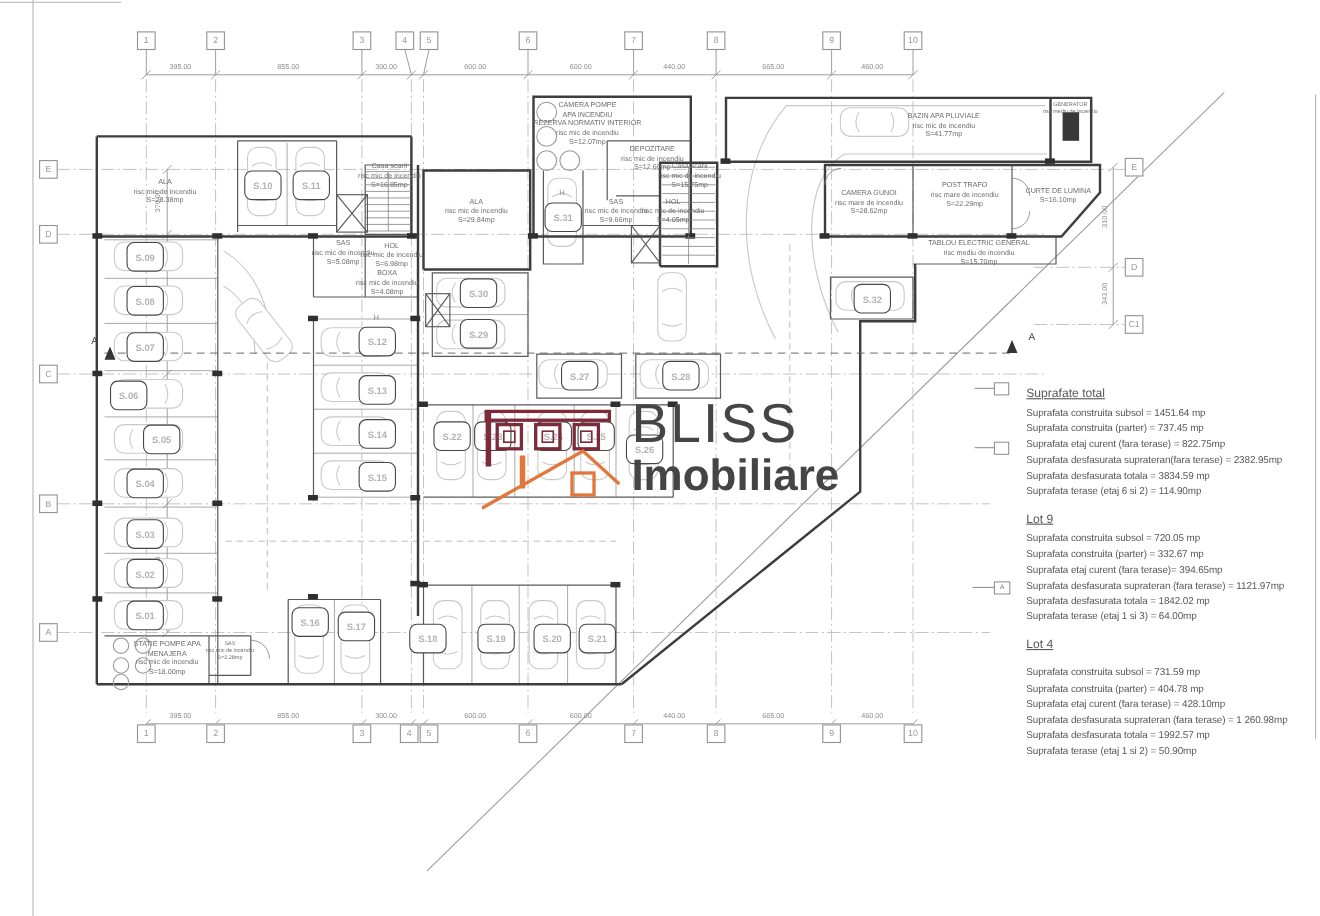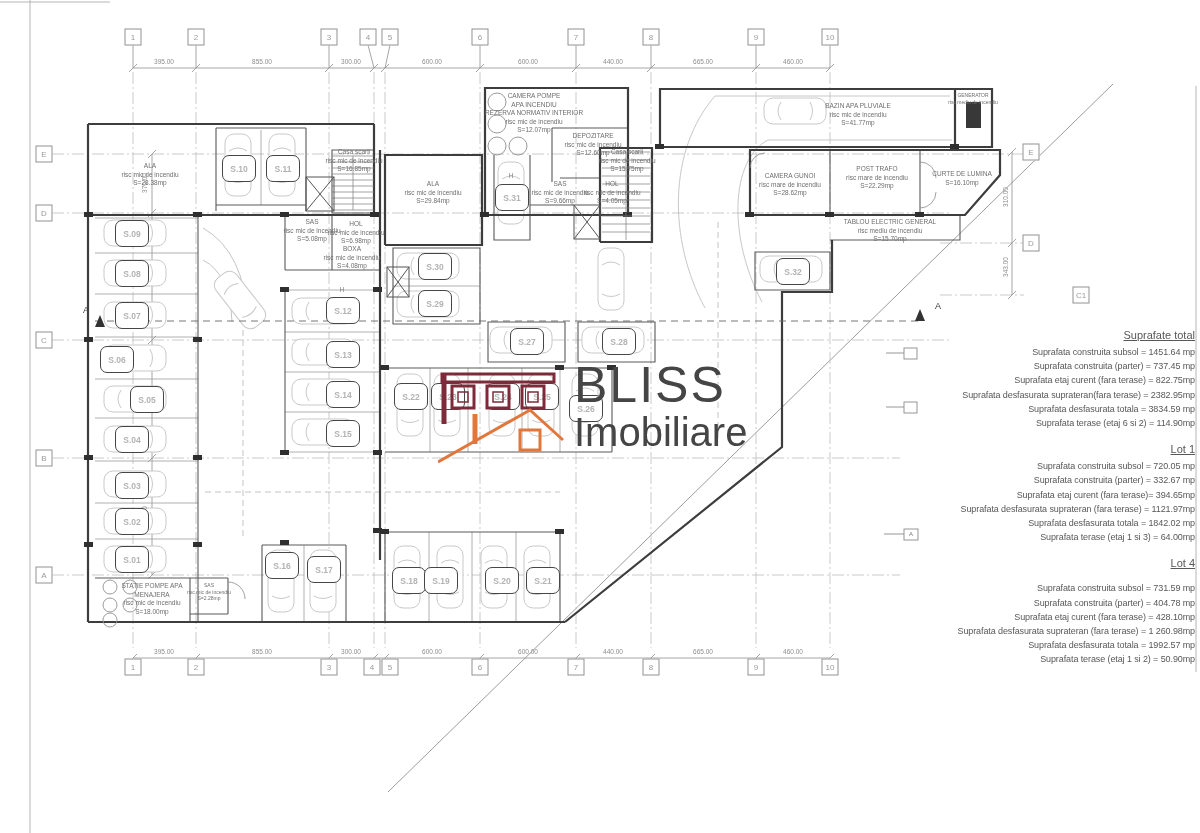--- a/index.html
+++ b/index.html
@@ -14,29 +14,29 @@
   .spot{position:absolute;z-index:2;width:32px;height:25px;border:1.5px solid #464646;
         border-radius:7px;background:#fff;color:#b3b3b3;font-weight:bold;font-size:8.5px;
         display:flex;align-items:center;justify-content:center;}
   .hmark{position:absolute;z-index:2;font-size:7px;color:#8a8a8a;transform:translateX(-50%);}
   .bub{position:absolute;z-index:2;width:15px;height:15px;border:1px solid #929292;background:#fff;
        color:#9a9a9a;font-size:8px;display:flex;align-items:center;justify-content:center;
        transform:translate(-50%,-50%);}
   .dim{position:absolute;z-index:2;transform:translateX(-50%);font-size:6.5px;color:#8d8d8d;}
   .dimv{position:absolute;z-index:2;transform:translate(-50%,-50%) rotate(-90deg);
         font-size:6.5px;color:#8d8d8d;}
-  .areas{position:absolute;z-index:2;left:933px;top:329px;width:262px;color:#585858;text-align:right;}
+  .areas{position:absolute;z-index:2;left:933px;top:352px;width:262px;color:#585858;}
   .areas h3{font-size:11px;font-weight:normal;text-decoration:underline;margin:0 0 4px 0;color:#585858;}
   .areas .body{white-space:pre-line;font-size:9px;line-height:14.2px;margin:0 0 13px 0;letter-spacing:-0.1px;}
   .areas .gap{margin-top:12px;}
   .logo{position:absolute;z-index:3;left:438px;top:360px;width:345px;height:110px;}
   .logo .houses{position:absolute;left:0;top:6px;}
   .logo .bliss{position:absolute;left:136px;top:0px;font-size:50px;font-weight:300;
                letter-spacing:2px;color:#454545;line-height:1;}
-  .logo .imob{position:absolute;left:136px;top:52px;font-size:40px;font-weight:400;
+  .logo .imob{position:absolute;left:136px;top:52px;font-size:40px;font-weight:700;
               color:#454545;line-height:1;text-align:center;}
 </style>
 </head>
 <body>
 
 <div class="page">
 
 <svg class="linework" width="1200" height="833" viewBox="0 0 1200 833">
   <defs>
     <g id="carv" fill="#ffffff" stroke="#c9c9c9" stroke-width="1">
@@ -363,21 +363,21 @@
 <div class="bub" style="left:651px;top:667px">8</div>
 <div class="bub" style="left:756px;top:667px">9</div>
 <div class="bub" style="left:830px;top:667px">10</div>
 <div class="bub" style="left:44px;top:154px">E</div>
 <div class="bub" style="left:44px;top:213px">D</div>
 <div class="bub" style="left:44px;top:340px">C</div>
 <div class="bub" style="left:44px;top:458px">B</div>
 <div class="bub" style="left:44px;top:575px">A</div>
 <div class="bub" style="left:1031px;top:152px">E</div>
 <div class="bub" style="left:1031px;top:243px">D</div>
-<div class="bub" style="left:1081px;top:295px">C1</div>
+<div class="bub" style="left:1031px;top:295px">C1</div>
 
 <div class="dim" style="left:164px;top:58px">395.00</div>
 <div class="dim" style="left:262px;top:58px">855.00</div>
 <div class="dim" style="left:351px;top:58px">300.00</div>
 <div class="dim" style="left:432px;top:58px">600.00</div>
 <div class="dim" style="left:528px;top:58px">600.00</div>
 <div class="dim" style="left:613px;top:58px">440.00</div>
 <div class="dim" style="left:703px;top:58px">665.00</div>
 <div class="dim" style="left:793px;top:58px">460.00</div>
 <div class="dim" style="left:164px;top:648px">395.00</div>
@@ -406,22 +406,22 @@
 <div class="spot" style="left:115px;top:546px">S.01</div>
 <div class="spot" style="left:222px;top:155px">S.10</div>
 <div class="spot" style="left:266px;top:155px">S.11</div>
 <div class="hmark" style="left:342px;top:286px">H</div>
 <div class="spot" style="left:326px;top:297px">S.12</div>
 <div class="spot" style="left:326px;top:341px">S.13</div>
 <div class="spot" style="left:326px;top:381px">S.14</div>
 <div class="spot" style="left:326px;top:420px">S.15</div>
 <div class="spot" style="left:265px;top:552px">S.16</div>
 <div class="spot" style="left:307px;top:556px">S.17</div>
-<div class="spot" style="left:392px;top:567px">S.18</div>
-<div class="spot" style="left:424px;top:567px">S.19</div>
+<div class="spot" style="left:372px;top:567px">S.18</div>
+<div class="spot" style="left:434px;top:567px">S.19</div>
 <div class="spot" style="left:485px;top:567px">S.20</div>
 <div class="spot" style="left:526px;top:567px">S.21</div>
 <div class="spot" style="left:394px;top:383px">S.22</div>
 <div class="spot" style="left:431px;top:383px">S.23</div>
 <div class="spot" style="left:486px;top:383px">S.24</div>
 <div class="spot" style="left:525px;top:383px">S.25</div>
 <div class="spot" style="left:569px;top:395px">S.26</div>
 <div class="spot" style="left:510px;top:328px">S.27</div>
 <div class="spot" style="left:602px;top:328px">S.28</div>
 <div class="spot" style="left:418px;top:290px">S.29</div>
@@ -516,21 +516,21 @@
 </div>
 
 <div class="areas">
   <h3>Suprafate total</h3>
   <div class="body">Suprafata construita subsol = 1451.64 mp
 Suprafata construita (parter) = 737.45 mp
 Suprafata etaj curent (fara terase) = 822.75mp
 Suprafata desfasurata suprateran(fara terase) = 2382.95mp
 Suprafata desfasurata totala = 3834.59 mp
 Suprafata terase (etaj 6 si 2) = 114.90mp</div>
-  <h3>Lot 1</h3>
+  <h3>Lot 9</h3>
   <div class="body">Suprafata construita subsol = 720.05 mp
 Suprafata construita (parter) = 332.67 mp
 Suprafata etaj curent (fara terase)= 394.65mp
 Suprafata desfasurata suprateran (fara terase) = 1121.97mp
 Suprafata desfasurata totala = 1842.02 mp
 Suprafata terase (etaj 1 si 3) = 64.00mp</div>
   <h3>Lot 4</h3>
   <div class="body gap">Suprafata construita subsol = 731.59 mp
 Suprafata construita (parter) = 404.78 mp
 Suprafata etaj curent (fara terase) = 428.10mp

